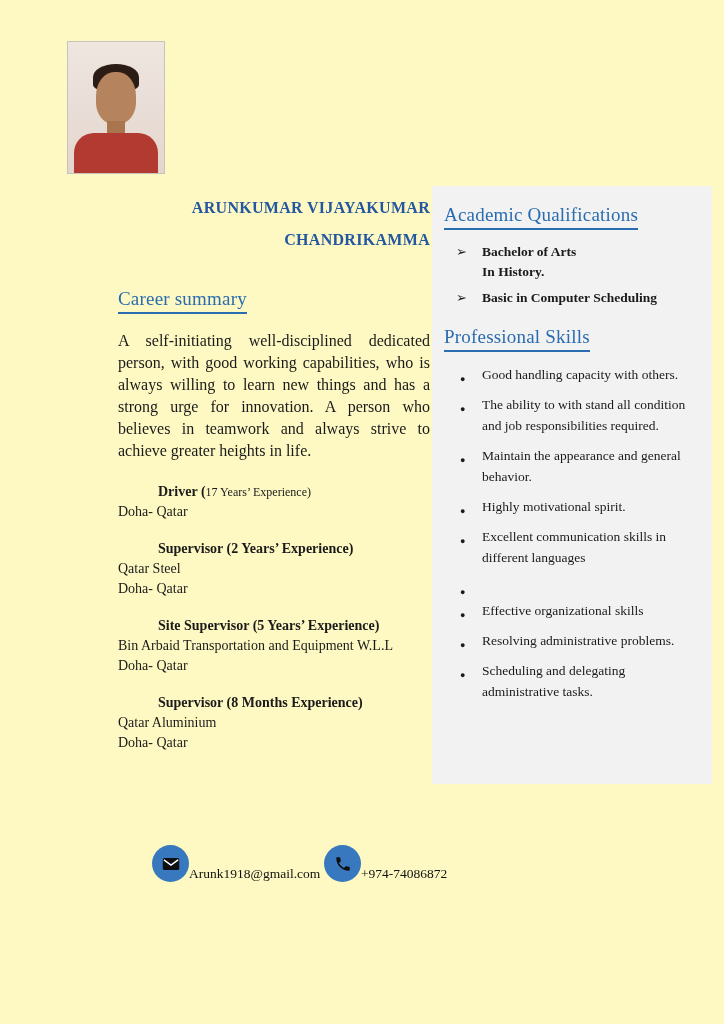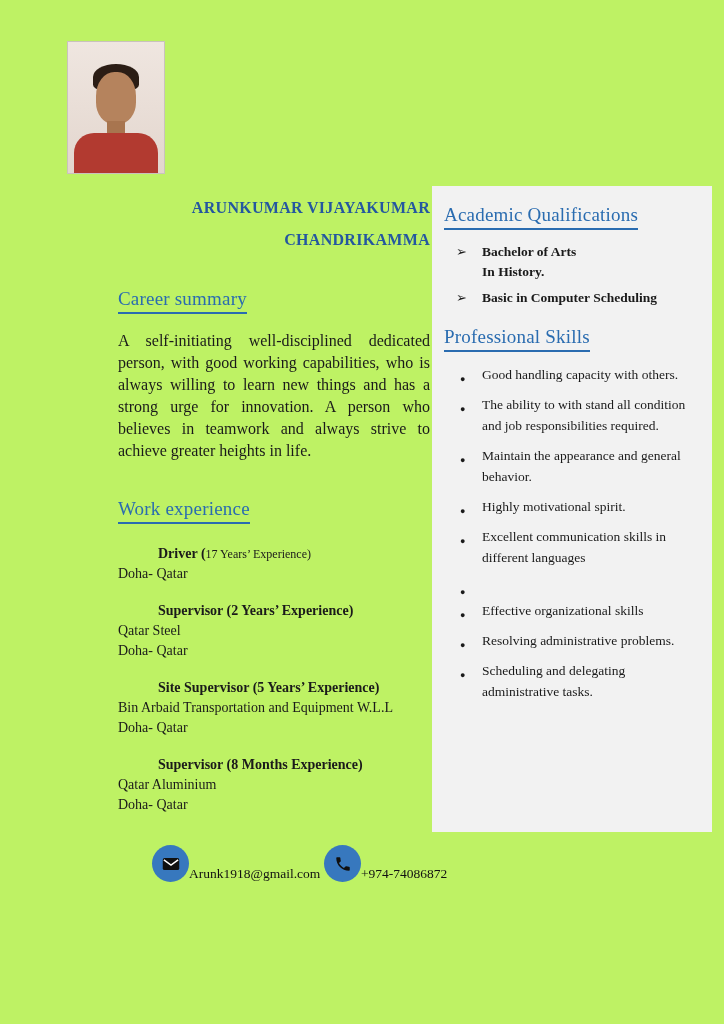--- a/index.html
+++ b/index.html
@@ -1,21 +1,21 @@
 <!DOCTYPE html>
 <html><head>
 <meta charset="utf-8">
 <style>
   * { box-sizing: border-box; }
   html, body { margin: 0; padding: 0; background: #ffffff; }
   .page {
     position: relative;
     width: 724px;
     height: 1024px;
-    background: #bef264;
+    background: #fef9c3;
     font-family: "Liberation Serif", serif;
     color: #1a1a1a;
     overflow: hidden;
     margin: 0 auto;
   }
 
   
   .photo {
     position: absolute;
     left: 68px; top: 42px;
@@ -167,23 +167,20 @@
       <div class="name-block">
         <div>ARUNKUMAR VIJAYAKUMAR</div>
         <div>CHANDRIKAMMA</div>
       </div>
 
       <div class="heading-wrap first">
         <span class="section-heading">Career summary</span>
       </div>
       <p class="summary">A self-initiating well-disciplined dedicated person, with good working capabilities, who is always willing to learn new things and has a strong urge for innovation. A person who believes in teamwork and always strive to achieve greater heights in life.</p>
 
-      <div class="heading-wrap second">
-        <span class="section-heading">Work experience</span>
-      </div>
 
       <div class="jobs">
 
         <div class="job">
           <div class="job-title"><span>Driver (</span><span class="note">17 Years’ Experience)</span></div>
 
           <div class="job-location">Doha- Qatar</div>
         </div>
 
         <div class="job">

